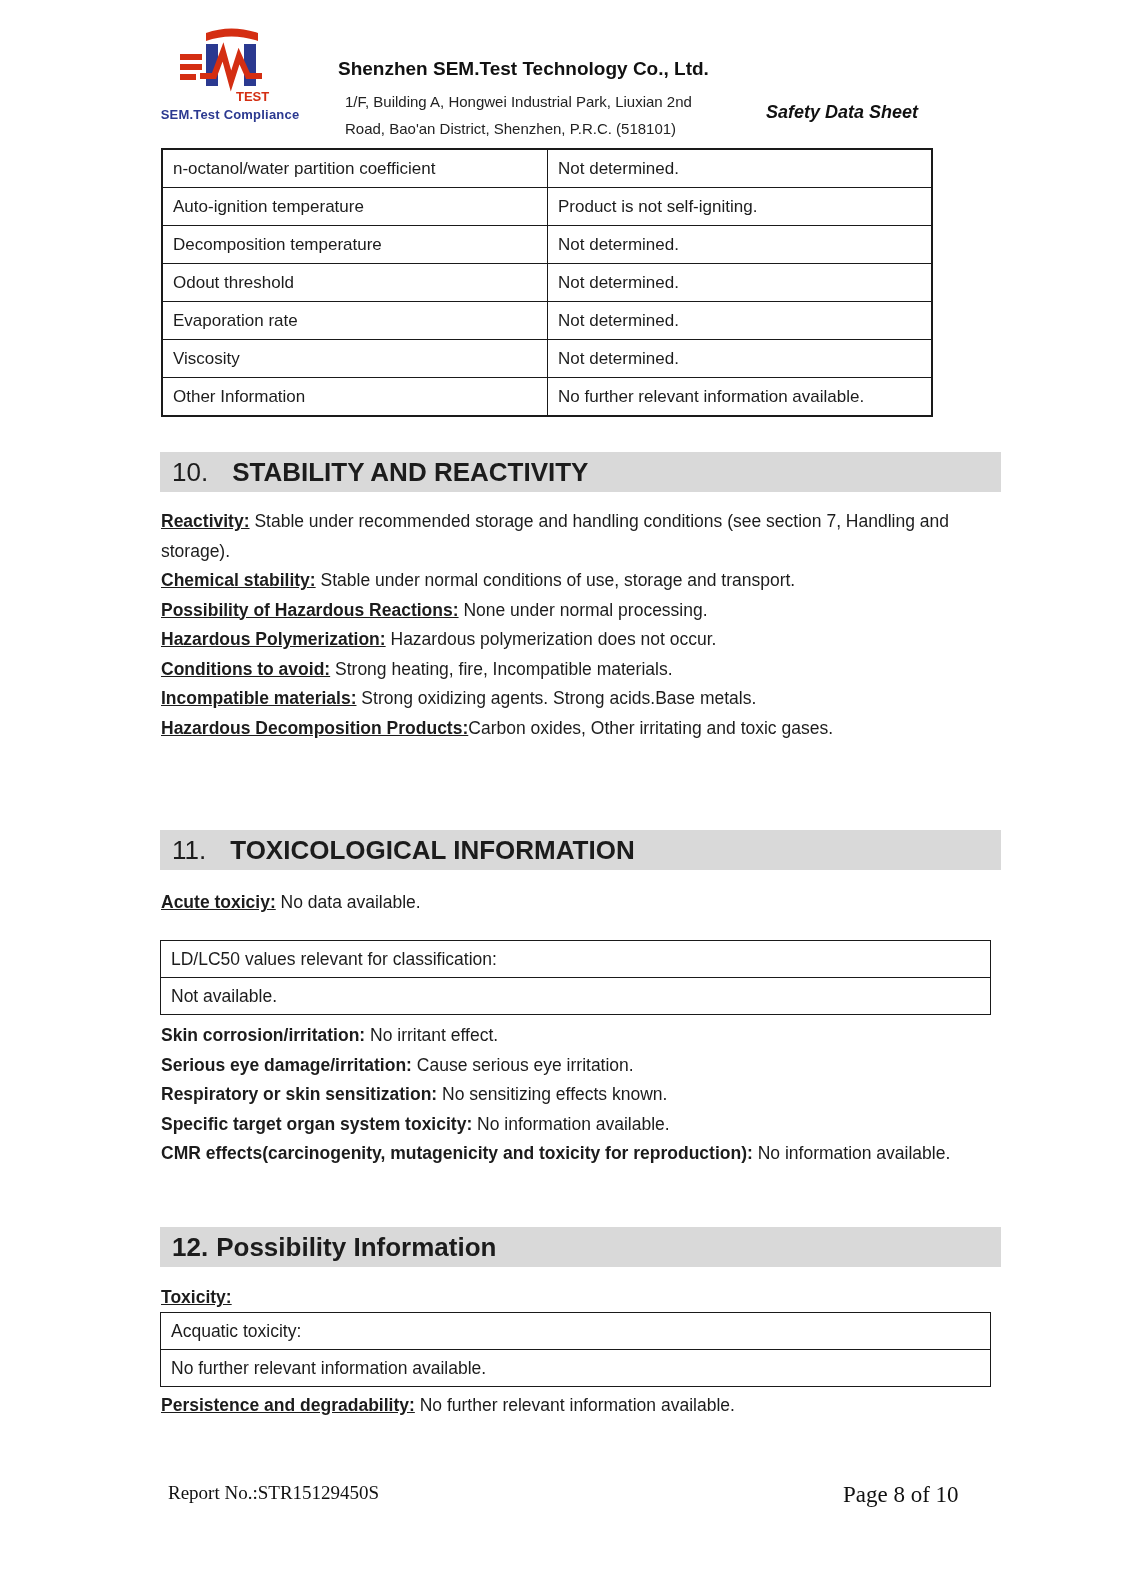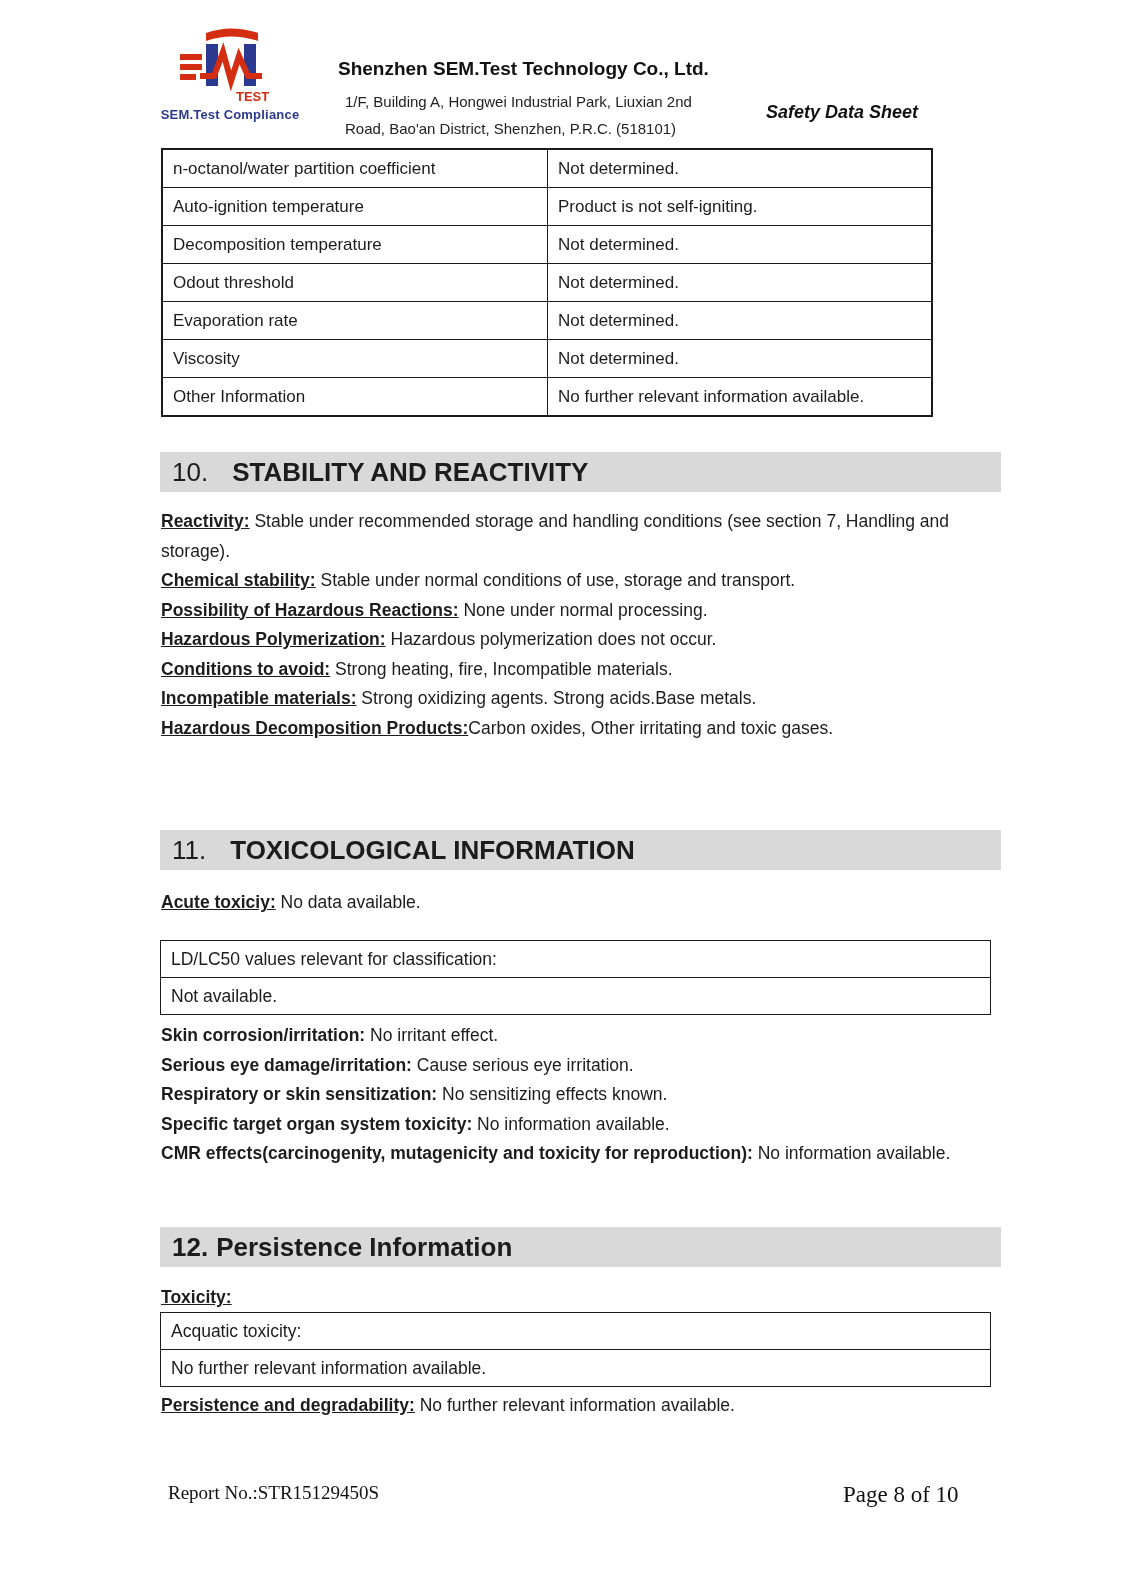--- a/index.html
+++ b/index.html
@@ -147,21 +147,21 @@
   <div class="body-block" id="sec11-body">
     <p><span class="lbl">Skin corrosion/irritation:</span><span> No irritant effect.</span></p>
     <p><span class="lbl">Serious eye damage/irritation:</span><span> Cause serious eye irritation.</span></p>
     <p><span class="lbl">Respiratory or skin sensitization:</span><span> No sensitizing effects known.</span></p>
     <p><span class="lbl">Specific target organ system toxicity:</span><span> No information available.</span></p>
     <p><span class="lbl">CMR effects(carcinogenity, mutagenicity and toxicity for reproduction):</span><span> No information available.</span></p>
   </div>
 
   <div class="sec-bar" id="sec12-bar">
     <span class="sec-num">12.</span>
-    <span class="sec-title gap-narrow">Persistence Information</span>
+    <span class="sec-title gap-narrow">Possibility Information</span>
   </div>
 
   <div class="body-block" id="sec12-tox">
     <p><span class="lbl u">Toxicity:</span></p>
   </div>
 
   <table class="simple" id="aq-table">
     <tbody>
       <tr>
         <td>Acquatic toxicity:</td>

